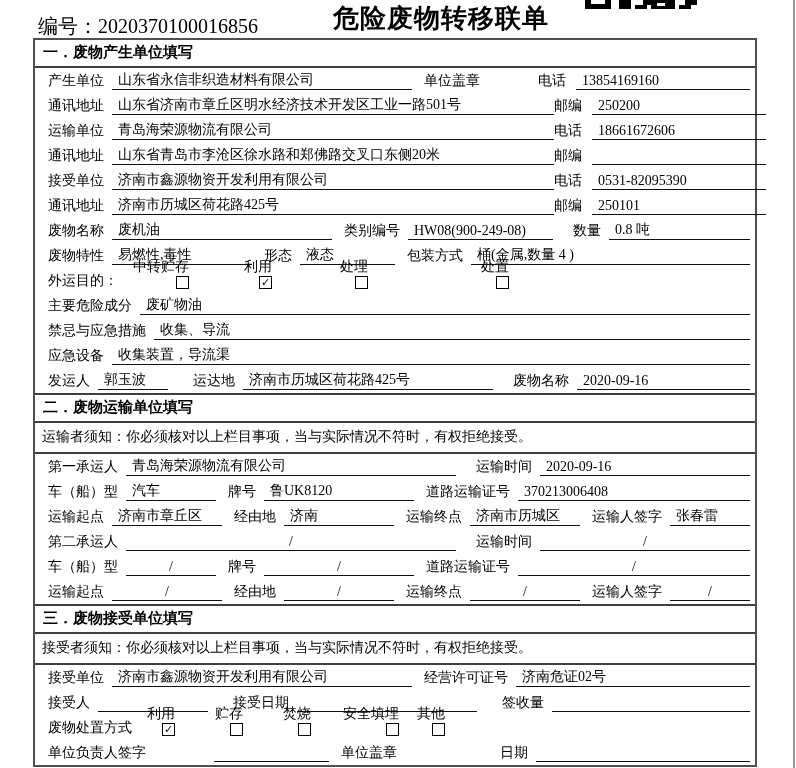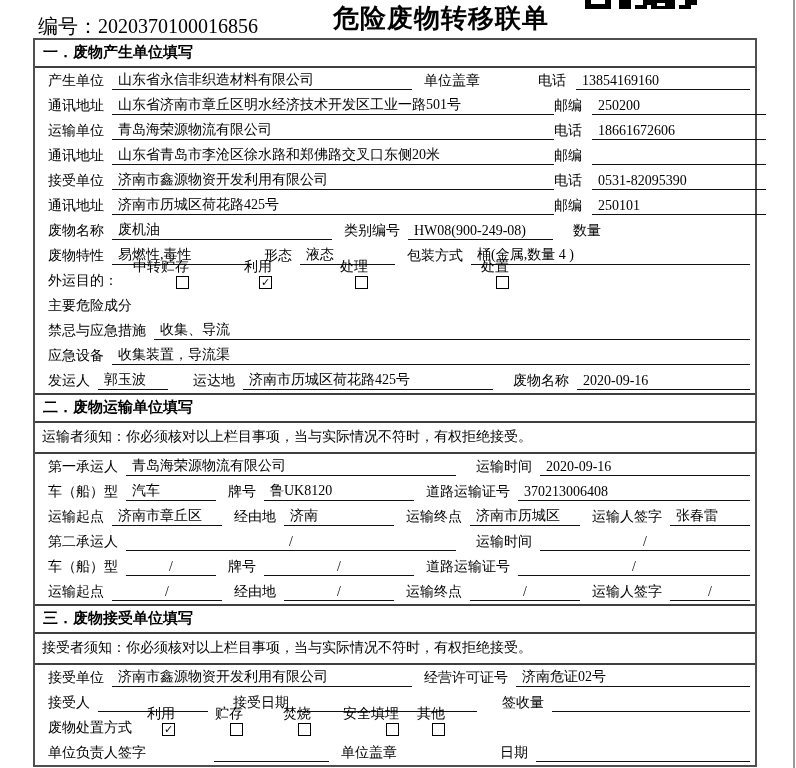--- a/index.html
+++ b/index.html
@@ -130,20 +130,21 @@
         <span class="val">250101</span>
       </span>
     </div>
 
     <div class="row">
       <span class="lbl">废物名称</span>
       <span class="val w220">废机油</span>
       <span class="lbl ml12">类别编号</span>
       <span class="val w145">HW08(900-249-08)</span>
       <span class="lbl ml20">数量</span>
+      <span class="val fill">0.8 吨</span>
     </div>
 
     <div class="row">
       <span class="lbl">废物特性</span>
       <span class="val w140">易燃性,毒性</span>
       <span class="lbl ml12">形态</span>
       <span class="val w95">液态</span>
       <span class="lbl ml12">包装方式</span>
       <span class="val fill">桶(金属,数量 4 )</span>
     </div>
@@ -163,20 +164,21 @@
         <span class="cbox"></span>
       </span>
       <span class="opt">
         <span>处置</span>
         <span class="cbox"></span>
       </span>
     </div>
 
     <div class="row">
       <span class="lbl">主要危险成分</span>
+      <span class="val fill">废矿物油</span>
     </div>
 
     <div class="row">
       <span class="lbl">禁忌与应急措施</span>
       <span class="val fill">收集、导流</span>
     </div>
 
     <div class="row">
       <span class="lbl">应急设备</span>
       <span class="val fill">收集装置，导流渠</span>

